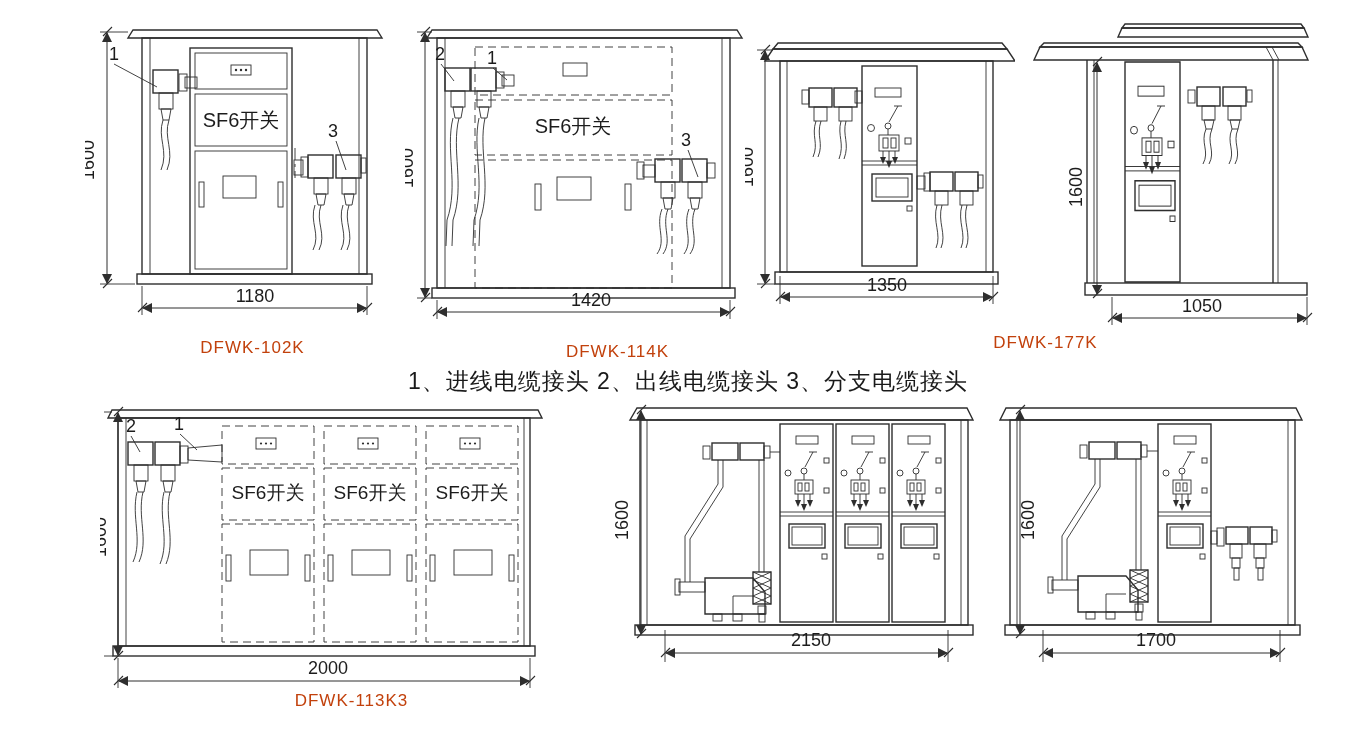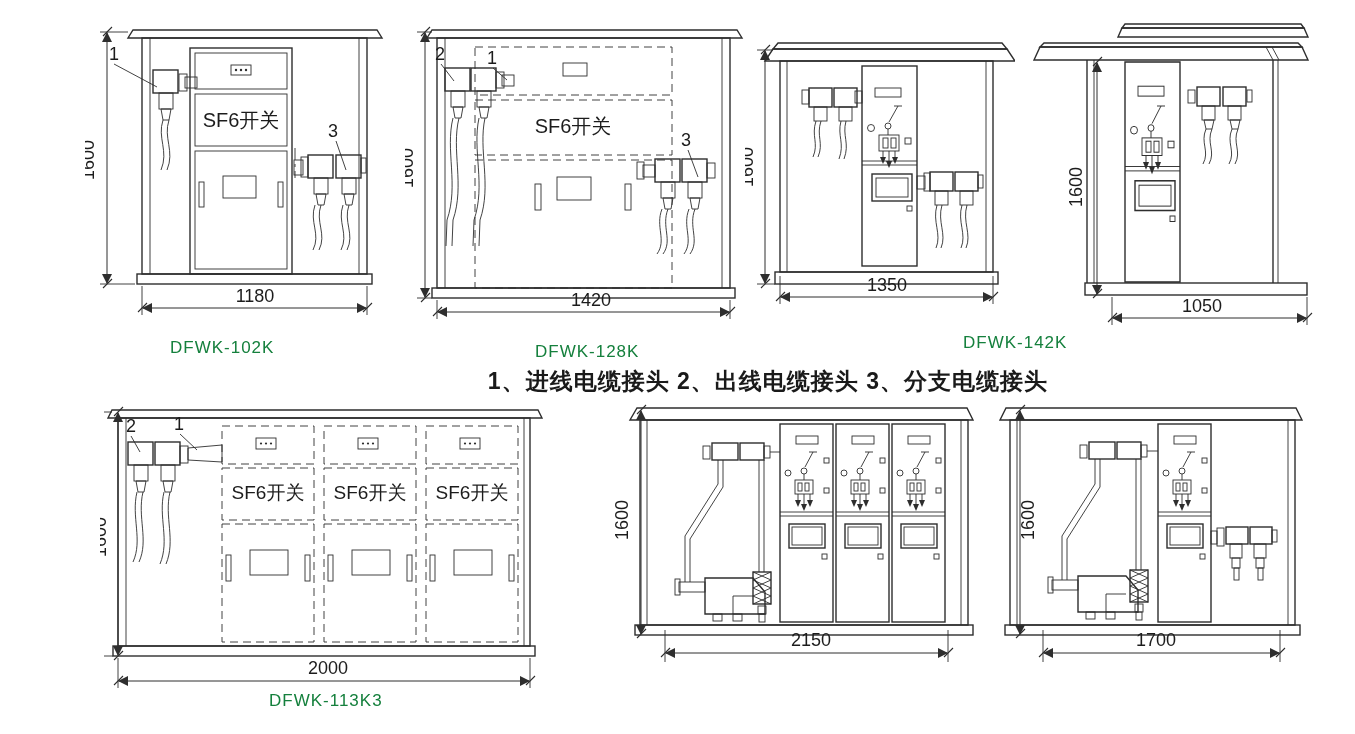--- a/index.html
+++ b/index.html
@@ -1,21 +1,21 @@
 <!DOCTYPE html>
 <html><head>
 <meta charset="utf-8">
 <style>
   html,body{margin:0;padding:0;background:#ffffff;}
   #page{position:relative;width:1355px;height:734px;background:#ffffff;overflow:hidden;
         font-family:"Liberation Sans","DejaVu Sans",sans-serif;}
   .fig{position:absolute;}
-  .caption{position:absolute;font-size:17px;letter-spacing:1px;color:#15803d;white-space:nowrap;}
-  .legend{position:absolute;left:328px;top:366px;width:720px;text-align:right;font-size:23px;color:#1a1a1a;
-          letter-spacing:1px;white-space:nowrap;font-weight:bold;}
+  .caption{position:absolute;font-size:17px;letter-spacing:1px;color:#c2410c;text-align:center;white-space:nowrap;}
+  .legend{position:absolute;left:328px;top:366px;width:720px;text-align:center;font-size:23px;color:#1a1a1a;
+          letter-spacing:1px;white-space:nowrap;}
   
   .ln{fill:none;stroke:#2e2e2e;stroke-width:1.4;}
   .tn{fill:none;stroke:#2e2e2e;stroke-width:0.9;}
   .dsh{stroke-dasharray:8 5;}
   .dd{stroke-dasharray:12 4 3 4;}
   .dim{fill:none;stroke:#2e2e2e;stroke-width:1;}
   .tick{stroke:#2e2e2e;stroke-width:1.1;}
   .solid{fill:#2e2e2e;stroke:none;}
   text.t{font-family:"Liberation Sans","DejaVu Sans",sans-serif;fill:#1c1c1c;}
 </style>
@@ -525,18 +525,18 @@
     <line class="tn" x1="53" y1="230" x2="53" y2="262"></line>
     <line class="tn" x1="290" y1="230" x2="290" y2="262"></line>
     <line class="dim" x1="54" y1="253" x2="289" y2="253" marker-start="url(#ar)" marker-end="url(#ar)"></line>
     <line class="tick" x1="49" y1="257" x2="58" y2="248"></line>
     <line class="tick" x1="286" y1="257" x2="295" y2="248"></line>
     <text class="t" x="166" y="246" font-size="18" text-anchor="middle">1700</text>
   </g>
 </svg>
 
 <div class="caption" style="left:170px;top:338px;width:165px">DFWK-102K</div>
-<div class="caption" style="left:535px;top:342px;width:165px">DFWK-128K</div>
-<div class="caption" style="left:963px;top:333px;width:165px">DFWK-142K</div>
+<div class="caption" style="left:535px;top:342px;width:165px">DFWK-114K</div>
+<div class="caption" style="left:963px;top:333px;width:165px">DFWK-177K</div>
 <div class="caption" style="left:269px;top:691px;width:165px">DFWK-113K3</div>
 <div class="legend">1、进线电缆接头  2、出线电缆接头  3、分支电缆接头</div>
 
 </div>
 
 </body></html>

